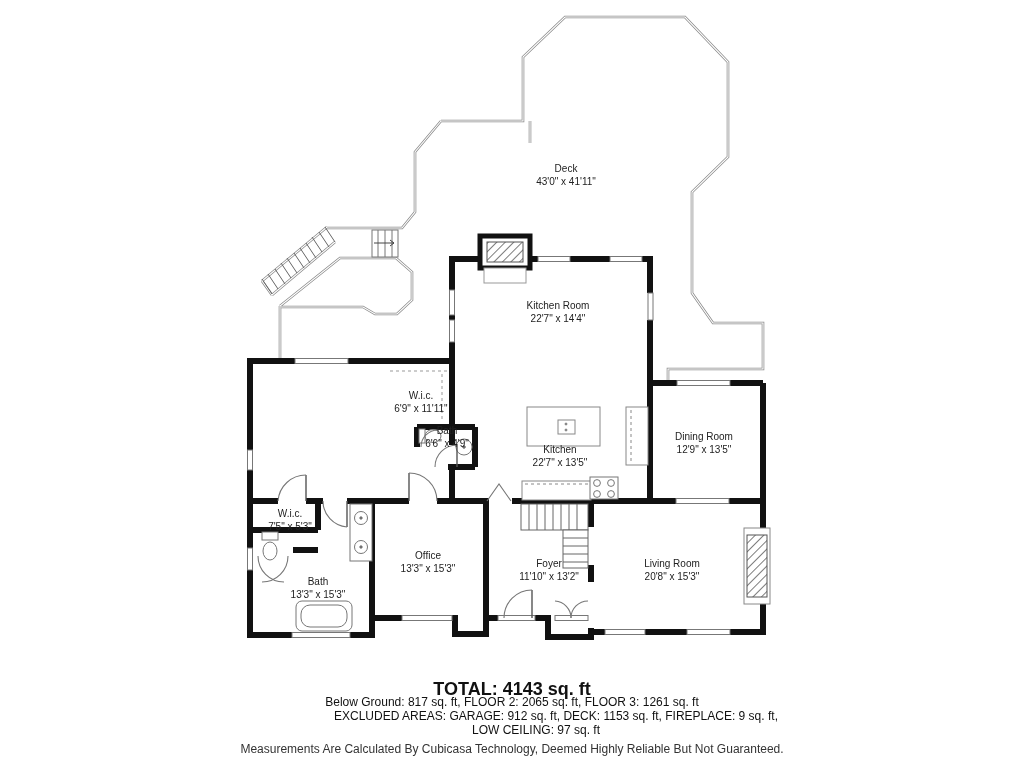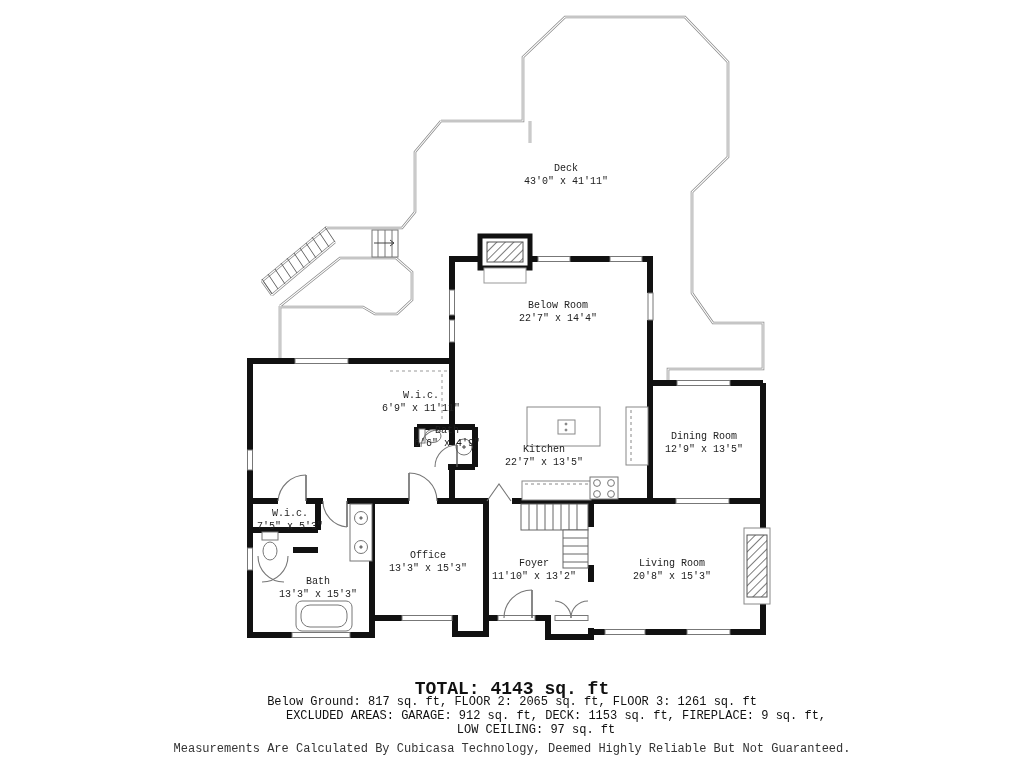--- a/index.html
+++ b/index.html
@@ -1,17 +1,17 @@
 <!DOCTYPE html>
 <html><head>
 <meta charset="utf-8">
 <style>
   html,body{margin:0;padding:0;background:#fff;}
   #page{position:relative;width:1024px;height:768px;background:#ffffff;overflow:hidden;
-        font-family:Liberation Mono, monospace;}
+        font-family:Liberation Sans, sans-serif;}
   #plan-svg{position:absolute;left:0;top:0;}
   .rlabel{position:absolute;width:160px;margin-left:-80px;text-align:center;
           color:#222;font-size:10px;line-height:1.3;transform:translateY(-50%);}
   .rlabel .rname{display:block;}
   .rlabel .rdims{display:block;}
   .summary{position:absolute;left:0;width:1024px;text-align:center;color:#111;}
   .sum-total{top:679px;font-size:18px;font-weight:bold;}
   .sum-line1{top:695px;font-size:12px;}
   .sum-line2{top:709px;font-size:12px;padding-left:44px;}
   .sum-line3{top:723px;font-size:12px;margin-left:24px;}
@@ -175,52 +175,52 @@
       <path d="M262,582 A26,26 0 0 0 288,556"></path>
       <path d="M487,501 L499,484 L511,501"></path>
     </g>
   </svg>
 
   <div class="rlabel" style="left:566px;top:175px">
     <span class="rname">Deck</span>
     <span class="rdims">43'0" x 41'11"</span>
   </div>
   <div class="rlabel" style="left:558px;top:312px">
-    <span class="rname">Below Room</span>
+    <span class="rname">Kitchen Room</span>
     <span class="rdims">22'7" x 14'4"</span>
   </div>
   <div class="rlabel" style="left:421px;top:402px">
     <span class="rname">W.i.c.</span>
     <span class="rdims">6'9" x 11'11"</span>
   </div>
   <div class="rlabel" style="left:447px;top:437px">
     <span class="rname">Bath</span>
     <span class="rdims">6'6" x 4'9"</span>
   </div>
-  <div class="rlabel" style="left:544px;top:456px">
+  <div class="rlabel" style="left:560px;top:456px">
     <span class="rname">Kitchen</span>
     <span class="rdims">22'7" x 13'5"</span>
   </div>
   <div class="rlabel" style="left:704px;top:443px">
     <span class="rname">Dining Room</span>
     <span class="rdims">12'9" x 13'5"</span>
   </div>
   <div class="rlabel" style="left:290px;top:520px">
     <span class="rname">W.i.c.</span>
     <span class="rdims">7'5" x 5'3"</span>
   </div>
   <div class="rlabel" style="left:318px;top:588px">
     <span class="rname">Bath</span>
     <span class="rdims">13'3" x 15'3"</span>
   </div>
   <div class="rlabel" style="left:428px;top:562px">
     <span class="rname">Office</span>
     <span class="rdims">13'3" x 15'3"</span>
   </div>
-  <div class="rlabel" style="left:534px;top:570px">
+  <div class="rlabel" style="left:549px;top:570px">
     <span class="rname">Foyer</span>
     <span class="rdims">11'10" x 13'2"</span>
   </div>
   <div class="rlabel" style="left:672px;top:570px">
     <span class="rname">Living Room</span>
     <span class="rdims">20'8" x 15'3"</span>
   </div>
 
   <div class="summary sum-total">TOTAL: 4143 sq. ft</div>
   <div class="summary sum-line1">Below Ground: 817 sq. ft, FLOOR 2: 2065 sq. ft, FLOOR 3: 1261 sq. ft</div>

